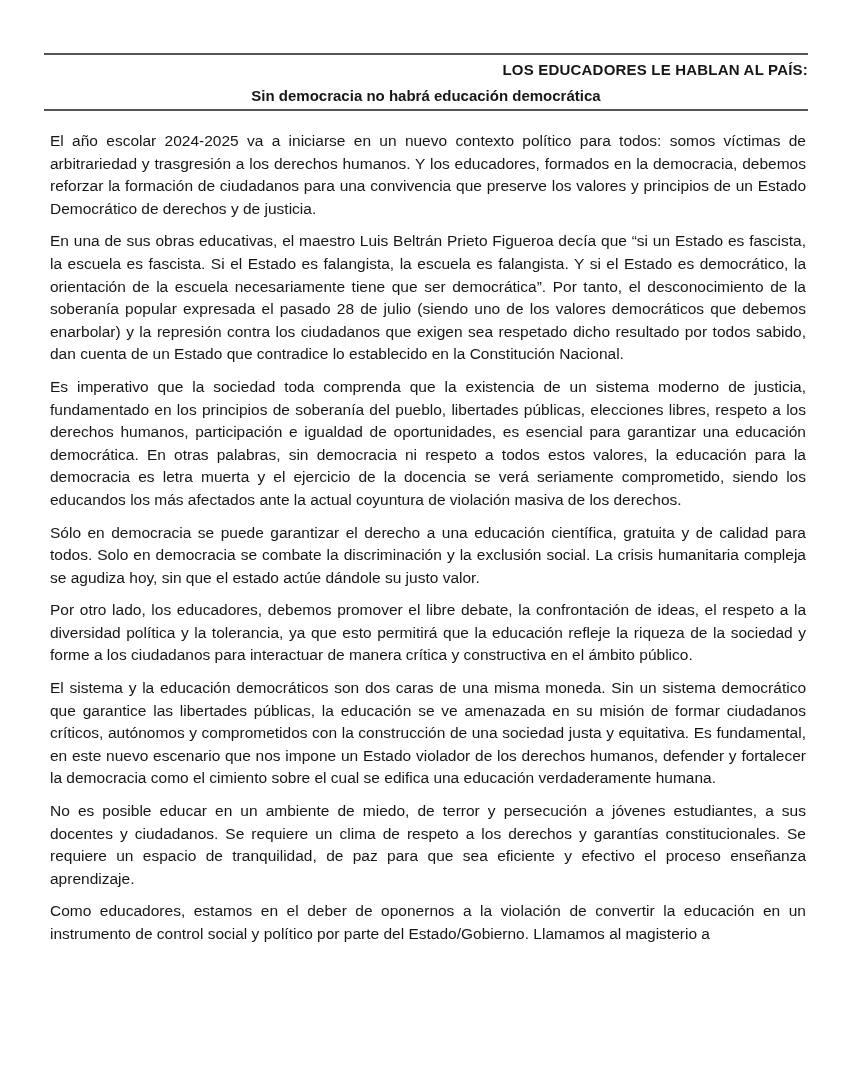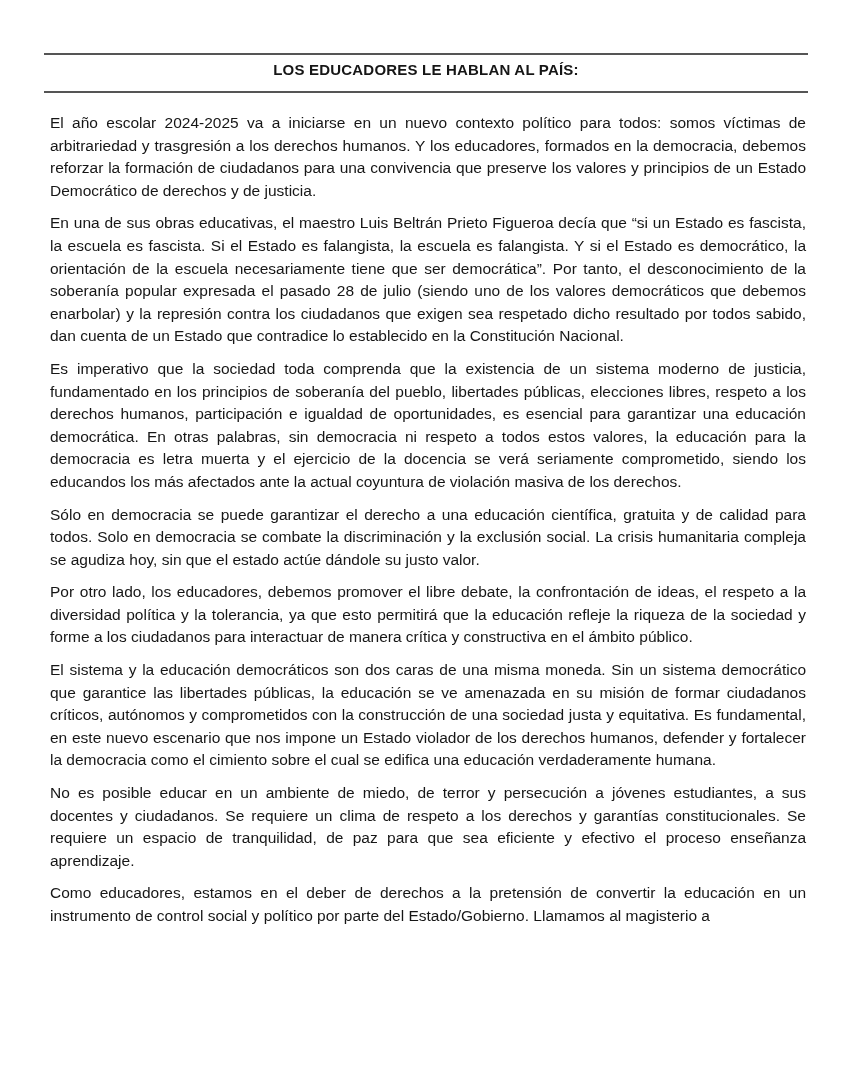--- a/index.html
+++ b/index.html
@@ -22,20 +22,21 @@
     border-bottom: 2px solid #555555;
     padding: 6px 0 4px;
     text-align: center;
   }
   .doc-title {
     font-size: 15px;
     line-height: 18px;
     font-weight: bold;
     margin: 0 0 8px 0;
     letter-spacing: 0.2px;
+    text-align: right;
   }
   .doc-subtitle {
     font-size: 15px;
     line-height: 18px;
     font-weight: bold;
     margin: 0;
   }
   .doc-body {
     margin: 19px 45px 0 50px;
   }
@@ -46,25 +47,26 @@
     text-align: justify;
     color: #161616;
   }
 </style>
 </head>
 <body>
 
 <div class="page">
   <header class="doc-header">
     <h1 class="doc-title">LOS EDUCADORES LE HABLAN AL PAÍS:</h1>
+    <h2 class="doc-subtitle">Sin democracia no habrá educación democrática</h2>
   </header>
 
   <main class="doc-body">
     <p>El año escolar 2024-2025 va a iniciarse en un nuevo contexto político para todos: somos víctimas de arbitrariedad y trasgresión a los derechos humanos. Y los educadores, formados en la democracia, debemos reforzar la formación de ciudadanos para una convivencia que preserve los valores y principios de un Estado Democrático de derechos y de justicia.</p>
     <p>En una de sus obras educativas, el maestro Luis Beltrán Prieto Figueroa decía que “si un Estado es fascista, la escuela es fascista. Si el Estado es falangista, la escuela es falangista. Y si el Estado es democrático, la orientación de la escuela necesariamente tiene que ser democrática”. Por tanto, el desconocimiento de la soberanía popular expresada el pasado 28 de julio (siendo uno de los valores democráticos que debemos enarbolar) y la represión contra los ciudadanos que exigen sea respetado dicho resultado por todos sabido, dan cuenta de un Estado que contradice lo establecido en la Constitución Nacional.</p>
     <p>Es imperativo que la sociedad toda comprenda que la existencia de un sistema moderno de justicia, fundamentado en los principios de soberanía del pueblo, libertades públicas, elecciones libres, respeto a los derechos humanos, participación e igualdad de oportunidades, es esencial para garantizar una educación democrática. En otras palabras, sin democracia ni respeto a todos estos valores, la educación para la democracia es letra muerta y el ejercicio de la docencia se verá seriamente comprometido, siendo los educandos los más afectados ante la actual coyuntura de violación masiva de los derechos.</p>
     <p>Sólo en democracia se puede garantizar el derecho a una educación científica, gratuita y de calidad para todos. Solo en democracia se combate la discriminación y la exclusión social. La crisis humanitaria compleja se agudiza hoy, sin que el estado actúe dándole su justo valor.</p>
     <p>Por otro lado, los educadores, debemos promover el libre debate, la confrontación de ideas, el respeto a la diversidad política y la tolerancia, ya que esto permitirá que la educación refleje la riqueza de la sociedad y forme a los ciudadanos para interactuar de manera crítica y constructiva en el ámbito público.</p>
     <p>El sistema y la educación democráticos son dos caras de una misma moneda. Sin un sistema democrático que garantice las libertades públicas, la educación se ve amenazada en su misión de formar ciudadanos críticos, autónomos y comprometidos con la construcción de una sociedad justa y equitativa. Es fundamental, en este nuevo escenario que nos impone un Estado violador de los derechos humanos, defender y fortalecer la democracia como el cimiento sobre el cual se edifica una educación verdaderamente humana.</p>
     <p>No es posible educar en un ambiente de miedo, de terror y persecución a jóvenes estudiantes, a sus docentes y ciudadanos. Se requiere un clima de respeto a los derechos y garantías constitucionales. Se requiere un espacio de tranquilidad, de paz para que sea eficiente y efectivo el proceso enseñanza aprendizaje.</p>
-    <p>Como educadores, estamos en el deber de derechos a la pretensión de convertir la educación en un instrumento de control social y político por parte del Estado/Gobierno. Llamamos al magisterio a</p>
+    <p>Como educadores, estamos en el deber de oponernos a la violación de convertir la educación en un instrumento de control social y político por parte del Estado/Gobierno. Llamamos al magisterio a</p>
   </main>
 </div>
 
 </body></html>

